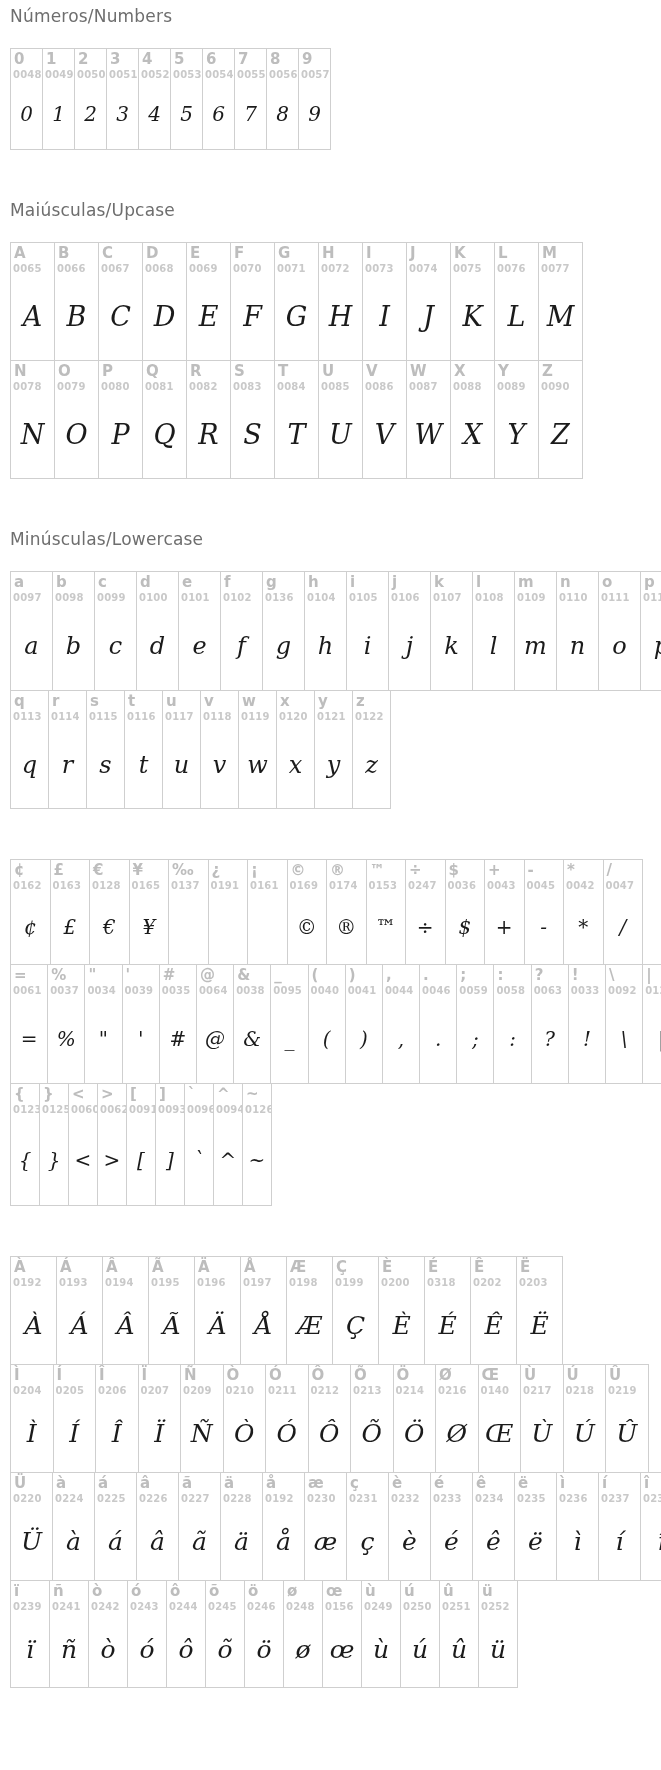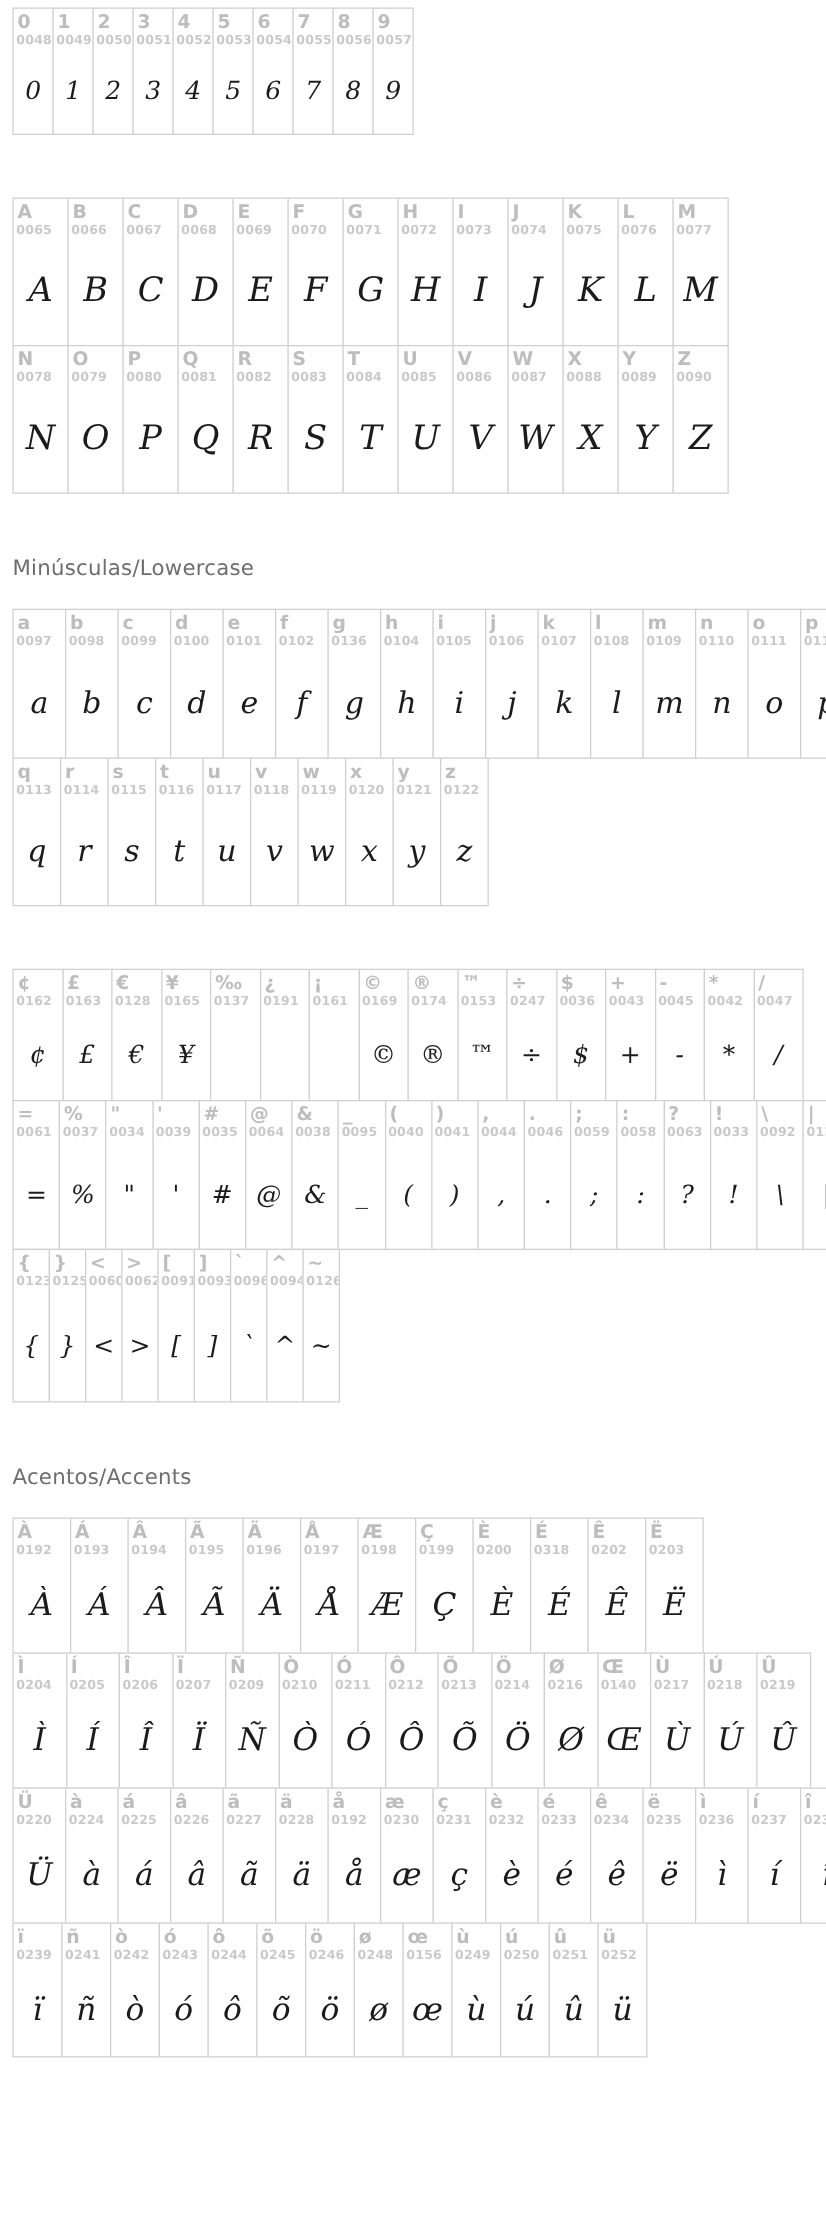--- a/index.html
+++ b/index.html
@@ -35,20 +35,21 @@
     flex:1;display:flex;align-items:center;justify-content:center;
     font-family:"DejaVu Serif","Liberation Serif",serif;
     font-style:italic;color:#1b1b1b;overflow:hidden;
   }
 </style>
 </head>
 <body>
 
 <main>
     <section class="section">
+      <h2 class="section-title">Números/Numbers</h2>
       <div class="grid-row">
         <div class="cell" style="width: 31px; height: 100px;">
           <div class="cell-char">0</div>
           <div class="cell-code">0048</div>
           <div class="cell-glyph" style="font-size: 20px;">0</div>
         </div>
         <div class="cell" style="width: 31px; height: 100px;">
           <div class="cell-char">1</div>
           <div class="cell-code">0049</div>
           <div class="cell-glyph" style="font-size: 20px;">1</div>
@@ -89,20 +90,21 @@
           <div class="cell-glyph" style="font-size: 20px;">8</div>
         </div>
         <div class="cell" style="width: 31px; height: 100px;">
           <div class="cell-char">9</div>
           <div class="cell-code">0057</div>
           <div class="cell-glyph" style="font-size: 20px;">9</div>
         </div>
       </div>
     </section>
     <section class="section">
+      <h2 class="section-title">Maiúsculas/Upcase</h2>
       <div class="grid-row">
         <div class="cell" style="width: 43px; height: 117px;">
           <div class="cell-char">A</div>
           <div class="cell-code">0065</div>
           <div class="cell-glyph" style="font-size: 27px;">A</div>
         </div>
         <div class="cell" style="width: 43px; height: 117px;">
           <div class="cell-char">B</div>
           <div class="cell-code">0066</div>
           <div class="cell-glyph" style="font-size: 27px;">B</div>
@@ -585,21 +587,20 @@
           <div class="cell-glyph" style="font-size: 20px;">^</div>
         </div>
         <div class="cell" style="width: 28px; height: 121px;">
           <div class="cell-char">~</div>
           <div class="cell-code">0126</div>
           <div class="cell-glyph" style="font-size: 20px;">~</div>
         </div>
       </div>
     </section>
     <section class="section">
-      <h2 class="section-title">Acentos/Accents</h2>
       <div class="grid-row">
         <div class="cell" style="width: 45px; height: 107px;">
           <div class="cell-char">À</div>
           <div class="cell-code">0192</div>
           <div class="cell-glyph" style="font-size: 25px;">À</div>
         </div>
         <div class="cell" style="width: 45px; height: 107px;">
           <div class="cell-char">Á</div>
           <div class="cell-code">0193</div>
           <div class="cell-glyph" style="font-size: 25px;">Á</div>

